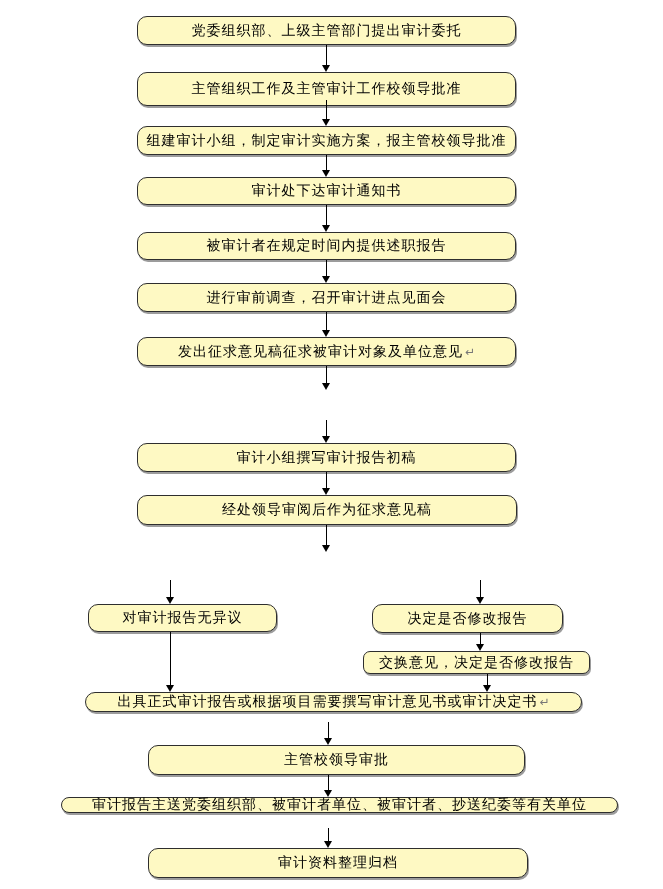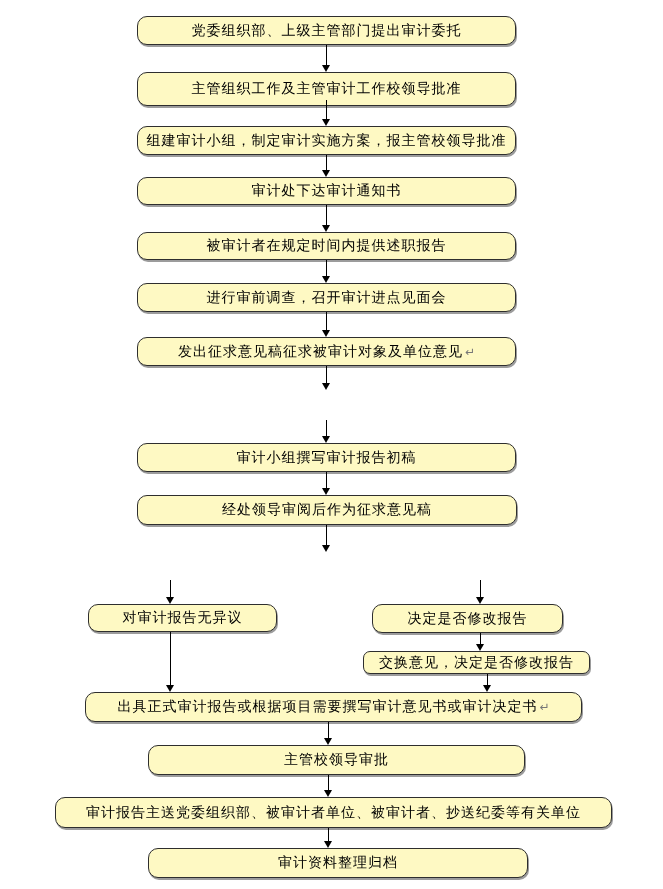--- a/index.html
+++ b/index.html
@@ -72,30 +72,30 @@
   </div>
 
   <div class="node" style="left:372px;top:604px;width:191px;height:29px">
     <span>决定是否修改报告</span>
   </div>
 
   <div class="node small" style="left:363px;top:651px;width:227px;height:23px">
     <span>交换意见，决定是否修改报告</span>
   </div>
 
-  <div class="node" style="left:85px;top:692px;width:497px;height:30px">
+  <div class="node" style="left:85px;top:692px;width:497px;height:20px">
     <span>出具正式审计报告或根据项目需要撰写审计意见书或审计决定书</span>
       <span class="ret">↵</span>
   </div>
 
   <div class="node" style="left:148px;top:745px;width:377px;height:30px">
     <span>主管校领导审批</span>
   </div>
 
-  <div class="node" style="left:55px;top:797px;width:557px;height:31px">
+  <div class="node" style="left:61px;top:797px;width:557px;height:16px">
     <span>审计报告主送党委组织部、被审计者单位、被审计者、抄送纪委等有关单位</span>
   </div>
 
   <div class="node" style="left:148px;top:848px;width:380px;height:30px">
     <span>审计资料整理归档</span>
   </div>
 
   <div class="arrow" style="left:322px;top:45px;height:27px">
       <i class="shaft"></i>
       <i class="head"></i>

